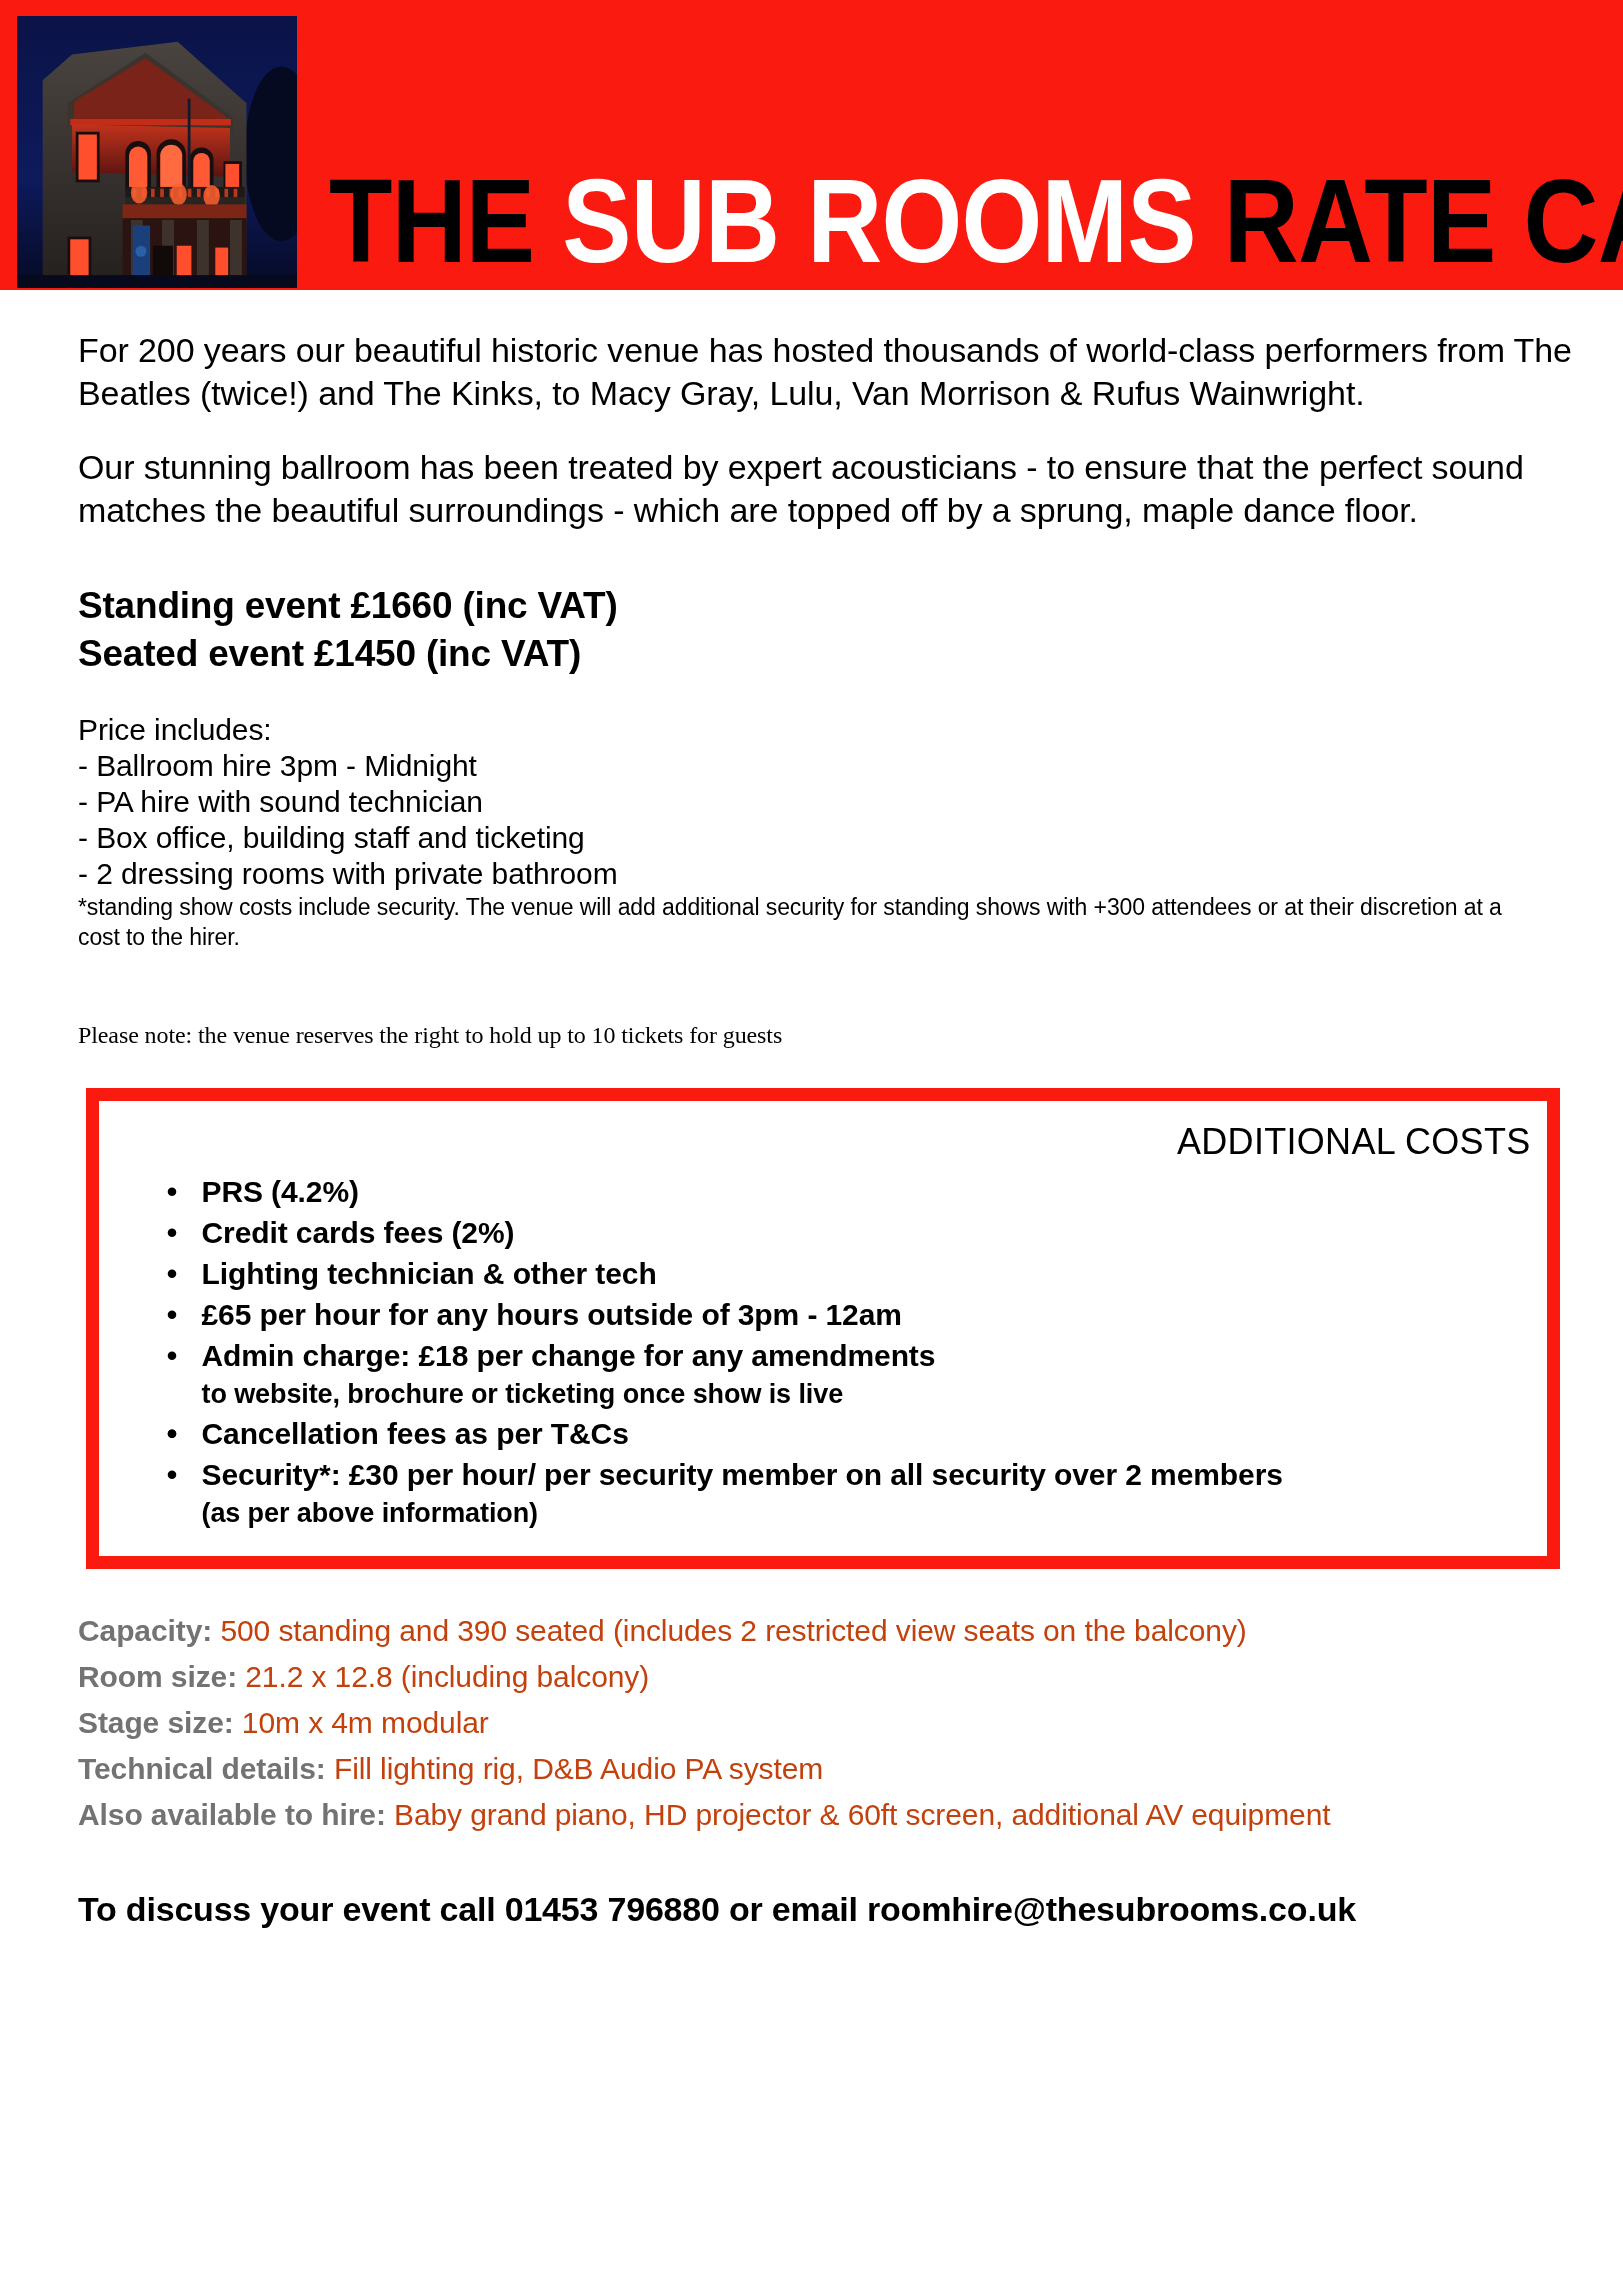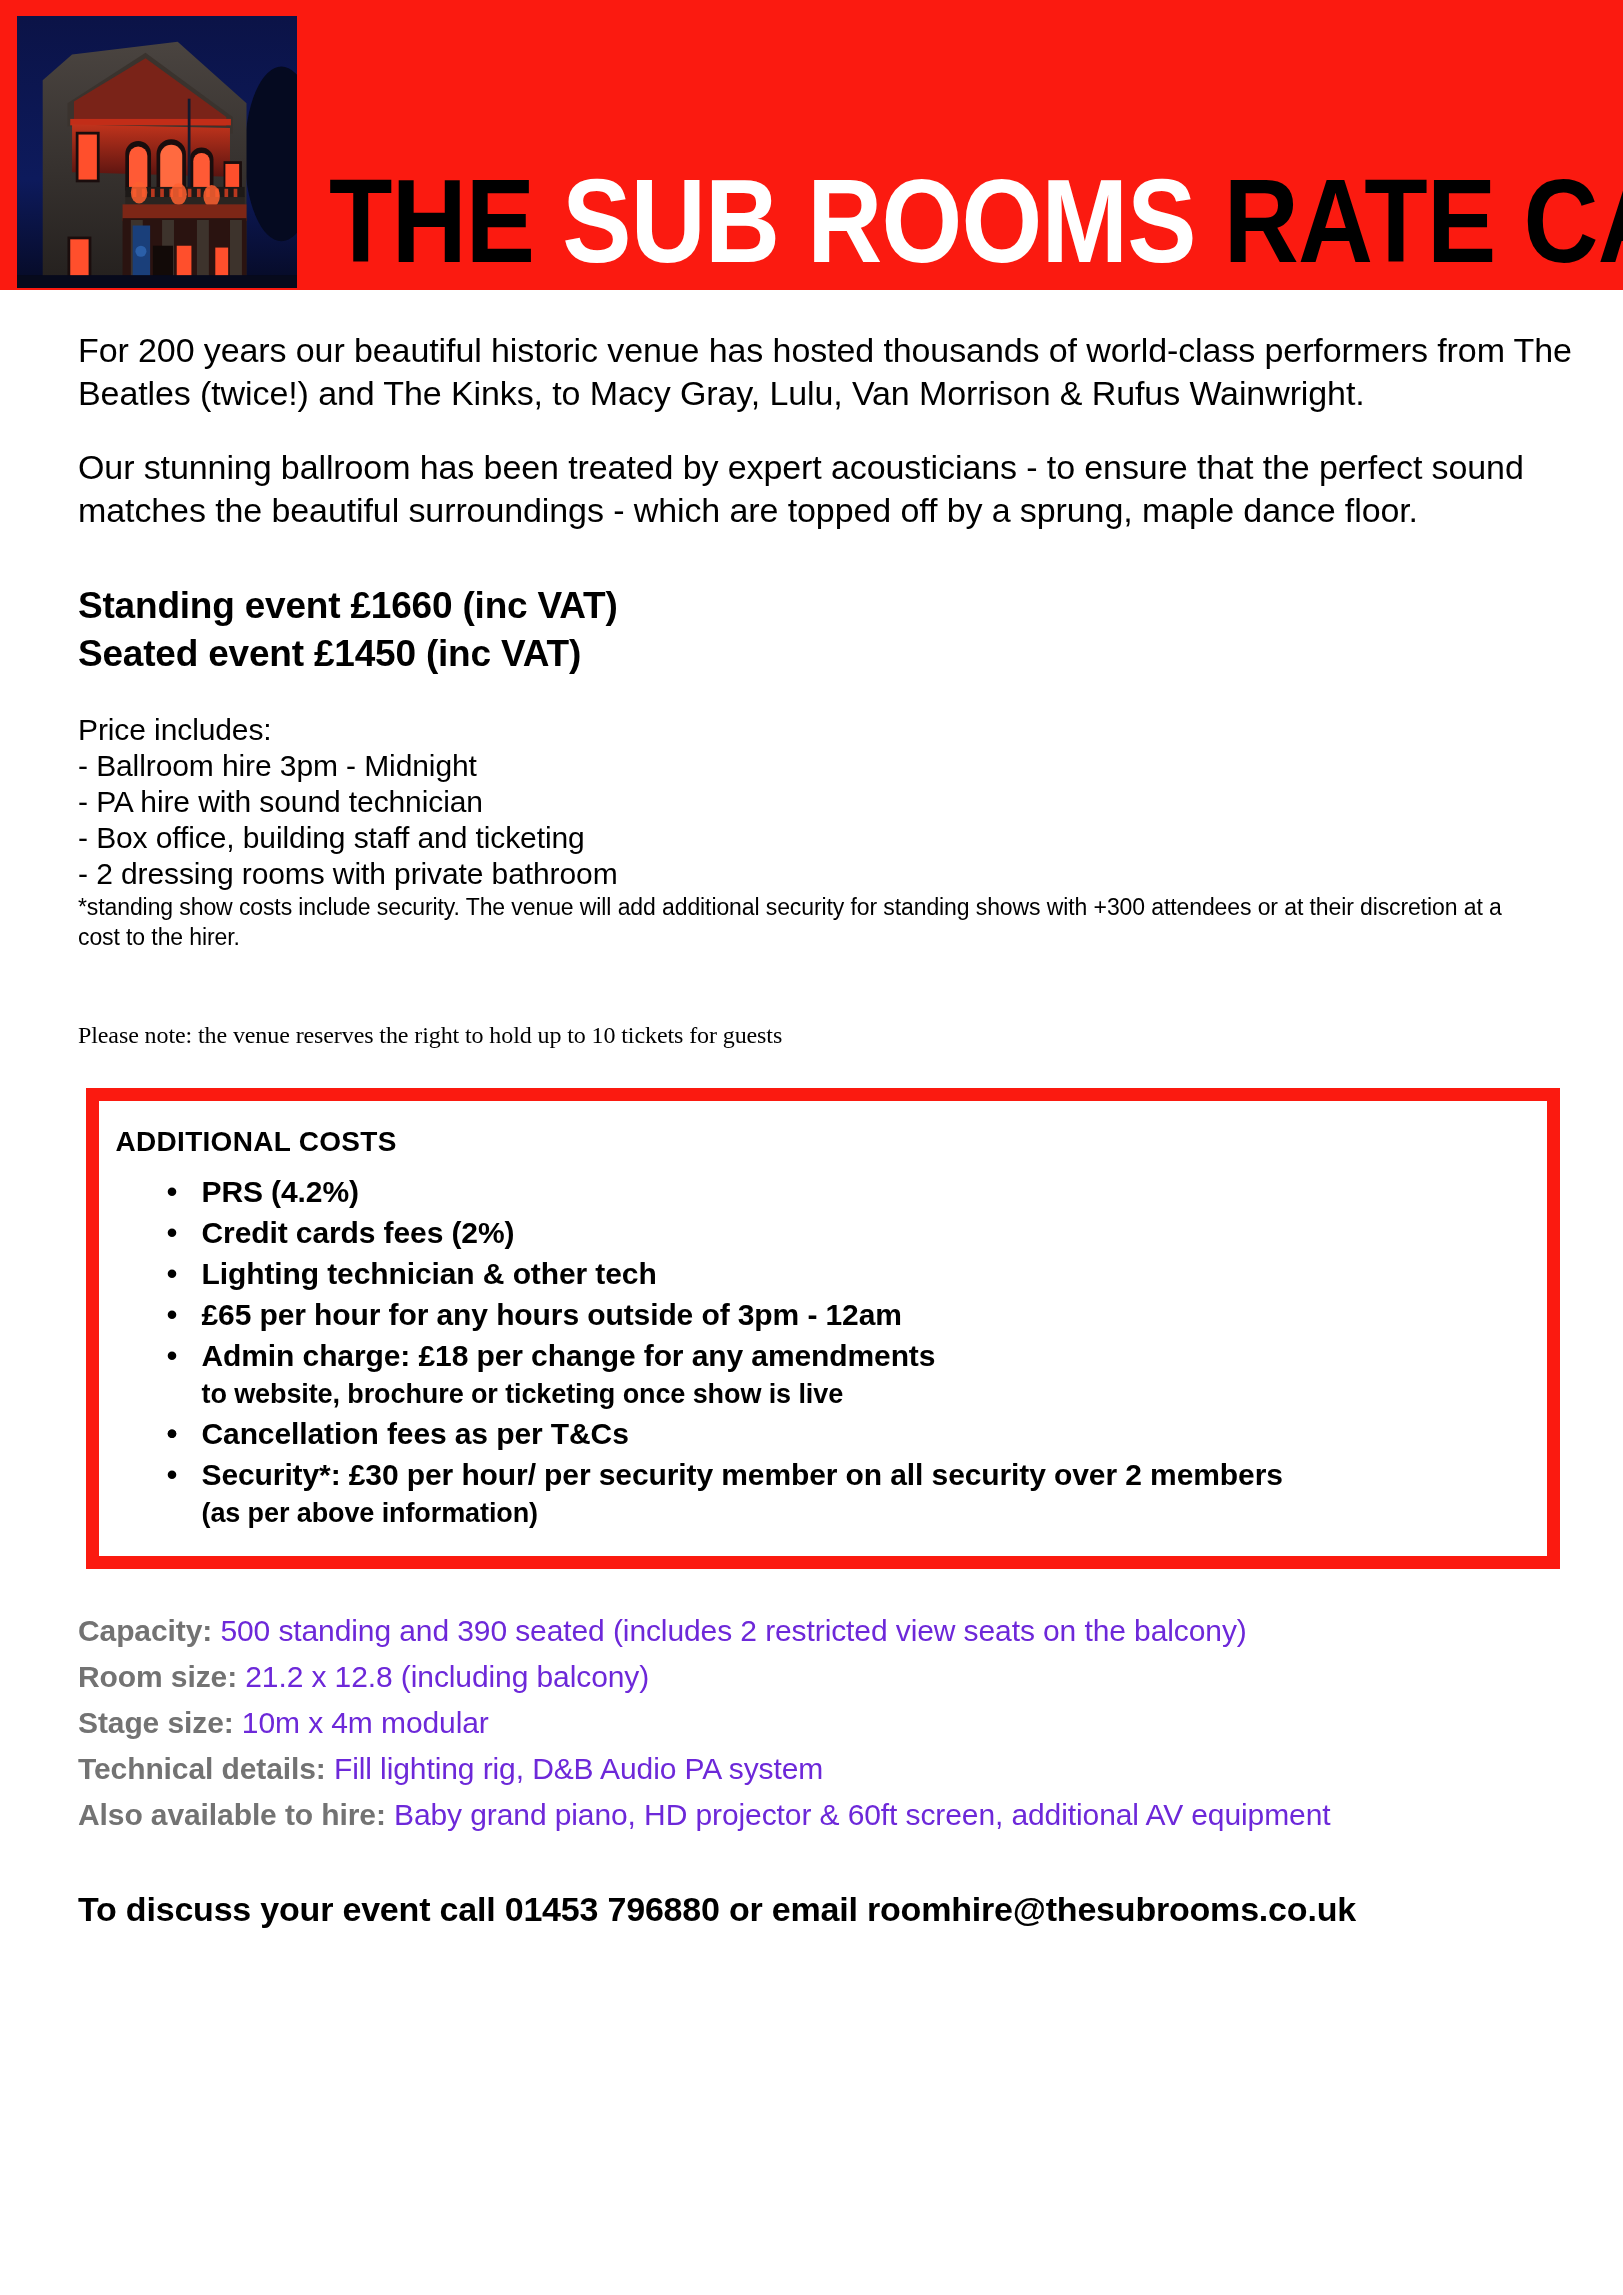--- a/index.html
+++ b/index.html
@@ -109,23 +109,23 @@
   .costs-box {
     position: relative;
     margin: 37px 0 0 70px;
     width: 1474px;
     box-sizing: border-box;
     border: 13px solid #fb1a10;
     background: #ffffff;
     padding: 16.5px 16.5px 24px 16.5px;
   }
   .costs-title {
-    text-align: left;
-    font-weight: 700;
-    font-size: 28px;
+    text-align: right;
+    font-weight: 400;
+    font-size: 36px;
     line-height: 48px;
     letter-spacing: 0.3px;
     margin-bottom: 5.5px;
   }
   .costs-list {
     list-style: none;
     margin: 0;
     padding: 0 0 0 44px;
     font-weight: 700;
     font-size: 30px;
@@ -153,21 +153,21 @@
   .details {
     margin-top: 39px;
     font-size: 30px;
     line-height: 46px;
     letter-spacing: -0.1px;
   }
   .details .lbl {
     color: #737373;
     font-weight: 700;
   }
-  .details .val { color: #6d28d9; }
+  .details .val { color: #c2410c; }
 
   .contact {
     margin-top: 50px;
     font-weight: 700;
     font-size: 34px;
     line-height: 42px;
     letter-spacing: -0.2px;
   }
 </style>
 </head>

